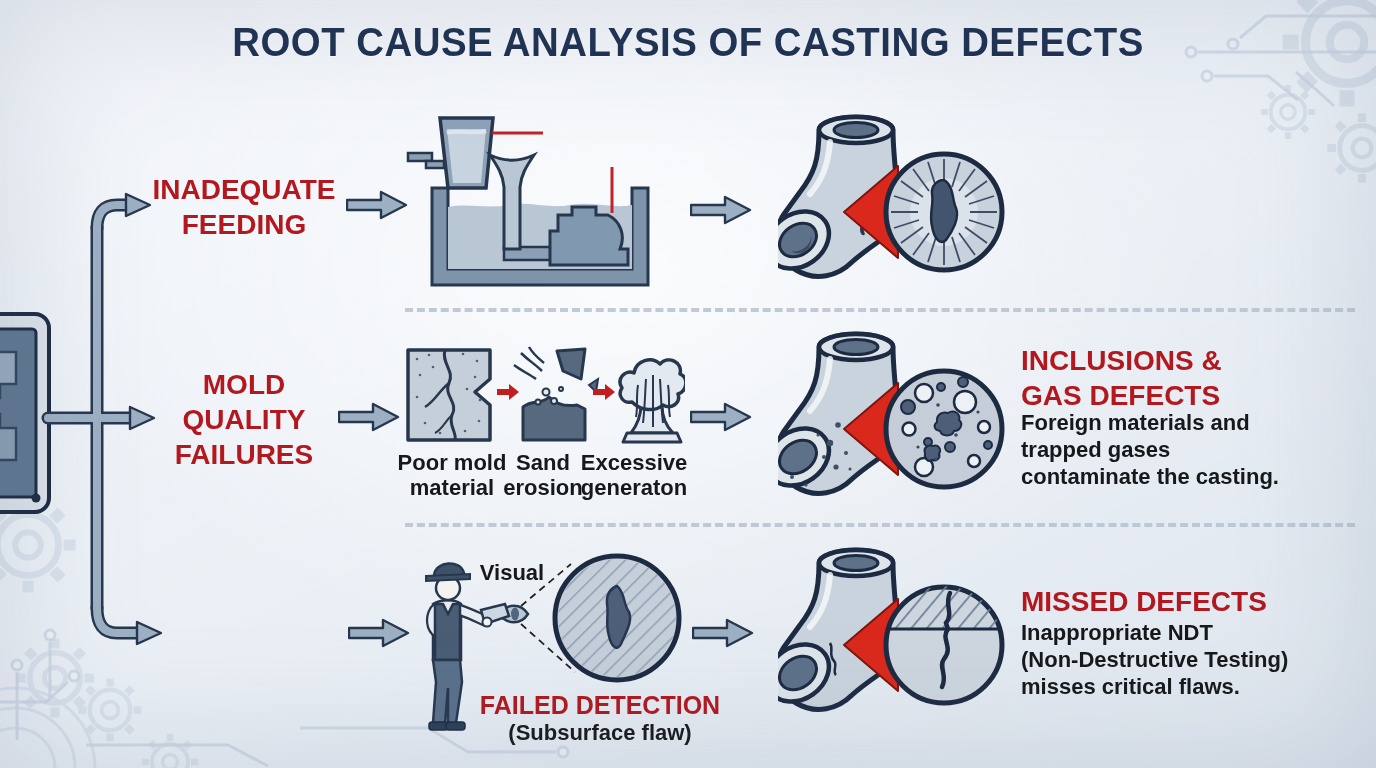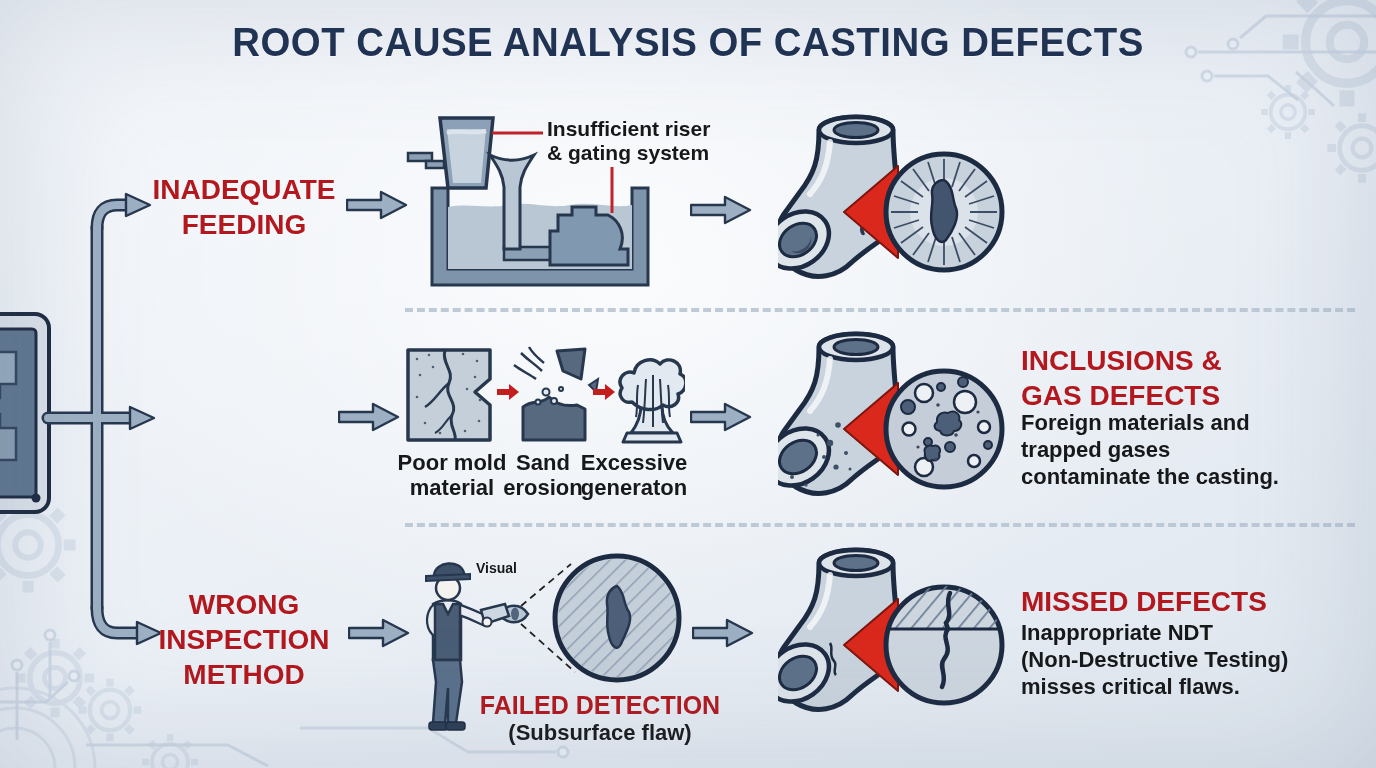--- a/index.html
+++ b/index.html
@@ -20,21 +20,21 @@
     transform:scaleX(.96);text-shadow:0 1px 0 rgba(255,255,255,.65);
   }
   .cause{
     color:#b2181e;font-weight:bold;font-size:28px;line-height:1.25;
     text-align:center;text-shadow:0 1px 0 rgba(255,255,255,.5);
   }
   .effect-title{color:#b2181e;font-weight:bold;font-size:28px;line-height:1.25;}
   .effect-desc{color:#17181a;font-weight:bold;font-size:22px;line-height:1.22;}
   .annotation{color:#17181a;font-weight:bold;font-size:21px;line-height:1.12;}
   .icon-label{color:#17181a;font-weight:bold;font-size:22px;line-height:1.15;text-align:center;}
-  .visual-label{color:#17181a;font-weight:bold;font-size:14px;text-align:left;}
+  .visual-label{color:#17181a;font-weight:bold;font-size:22px;text-align:center;}
   .failed{text-align:center;}
   .failed .t1{color:#b2181e;font-weight:bold;font-size:25px;line-height:1.15;}
   .failed .t2{color:#17181a;font-weight:bold;font-size:22px;line-height:1.2;}
   .divider{height:0;border-top:4px dashed #b6c2d1;opacity:.85;}
   svg{display:block;}
 </style>
 </head>
 <body>
 
 <div id="stage">
@@ -137,22 +137,20 @@
     </g>
 
     <path d="M90,52 C98,64 103,72 104,84 L104,146 L120,146 L120,84 C121,72 126,64 134,52 C119,59 105,59 90,52 Z" fill="#b9c7d5" stroke="#26374e" stroke-width="3"></path>
 
     <path d="M150,162 L150,128 L158,128 L158,112 L172,112 L172,104 L196,104 L196,112 L208,112 C220,118 226,132 220,146 L228,146 L228,162 Z" fill="#8199b0" stroke="#26374e" stroke-width="3"></path>
 
     <line x1="143" y1="30" x2="92" y2="30" stroke="#c0232a" stroke-width="3"></line>
     <line x1="212" y1="64" x2="212" y2="110" stroke="#c0232a" stroke-width="3"></line>
   </svg>
 
-  <div class="abs annotation pre" style="left:547px;top:117px;width:190px">Insufficient riser
-&amp; gating system</div>
 
   <svg class="abs" style="left:690px;top:193px" width="62" height="34" viewBox="0 0 62 34">
     <polygon points="1,12 35,12 35,4 60,17 35,30 35,22 1,22" fill="#9db0c3" stroke="#26374e" stroke-width="2.4" stroke-linejoin="round"></polygon>
   </svg>
 
   <svg class="abs" style="left:778px;top:110px" width="250" height="200" viewBox="0 0 250 200">
     <path d="M41,20 C41,50 36,64 22,82 L6,104 C-6,122 -2,148 18,160 C38,172 60,166 74,152 C92,136 108,128 118,118 C126,110 115,60 115,20 A37,13 0 0 0 41,20 Z" fill="#c9d3dd" stroke="#1d2b42" stroke-width="5" stroke-linejoin="round"></path>
     <ellipse cx="78" cy="20" rx="37" ry="13" fill="#dde4ea" stroke="#1d2b42" stroke-width="4.5"></ellipse>
     <ellipse cx="78" cy="20" rx="22" ry="7.5" fill="#5d7189" stroke="#1d2b42" stroke-width="3"></ellipse>
     <g transform="rotate(-35 20 130)">
@@ -165,20 +163,23 @@
     <polygon points="66,102 120,56 120,148" fill="#da291c" stroke="#7e150e" stroke-width="2" stroke-linejoin="round"></polygon>
     <g>
       <circle cx="166" cy="102" r="58" fill="#c8d2dc" stroke="#1d2b42" stroke-width="5"></circle>
       <circle cx="166" cy="102" r="34" fill="#dbe2e9"></circle>
       <path d="M192,102 L219,102 M191,110 L216,118 M187,117 L209,133 M181,123 L197,145 M174,127 L182,152 M166,128 L166,155 M158,127 L150,152 M151,123 L135,145 M145,117 L123,133 M141,110 L116,118 M140,102 L113,102 M141,94 L116,86 M145,87 L123,71 M151,81 L135,59 M158,77 L150,52 M166,76 L166,49 M174,77 L182,52 M181,81 L197,59 M187,87 L209,71 M191,94 L216,86" stroke="#3c4d65" stroke-width="1.8" fill="none"></path>
       <path d="M166,70 C176,76 174,90 178,98 C182,108 174,122 168,130 C162,136 156,128 154,116 C151,104 156,94 154,84 C153,76 159,70 166,70 Z" fill="#43556e" stroke="#1d2b42" stroke-width="2.5"></path>
     </g>
   </svg>
 
 
+  <div class="abs cause pre" style="left:110px;top:367px;width:268px">MOLD
+QUALITY
+FAILURES</div>
 
   <svg class="abs" style="left:338px;top:400px" width="62" height="34" viewBox="0 0 62 34">
     <polygon points="1,12 35,12 35,4 60,17 35,30 35,22 1,22" fill="#9db0c3" stroke="#26374e" stroke-width="2.4" stroke-linejoin="round"></polygon>
   </svg>
 
   <svg class="abs" style="left:405px;top:345px" width="280" height="105" viewBox="0 0 280 105">
     <g>
       <path d="M3,5 H85 V34 L70,47 L85,60 V95 H3 Z" fill="#c5cfd9" stroke="#26374e" stroke-width="3.5" stroke-linejoin="round"></path>
       <path d="M40,5 C36,18 50,26 44,38 C38,50 54,58 47,70 C43,80 52,87 50,95" stroke="#26374e" stroke-width="3" fill="none"></path>
       <path d="M44,38 C34,46 30,56 20,62" stroke="#26374e" stroke-width="2.5" fill="none"></path>
@@ -285,23 +286,20 @@
       </g>
     </g>
   </svg>
 
   <div class="abs effect-title pre" style="left:1021px;top:343px;width:330px">INCLUSIONS &amp;
 GAS DEFECTS</div>
   <div class="abs effect-desc pre" style="left:1021px;top:410px;width:330px">Foreign materials and
 trapped gases
 contaminate the casting.</div>
 
-  <div class="abs cause pre" style="left:110px;top:587px;width:268px">WRONG
-INSPECTION
-METHOD</div>
 
   <svg class="abs" style="left:348px;top:616px" width="62" height="34" viewBox="0 0 62 34">
     <polygon points="1,12 35,12 35,4 60,17 35,30 35,22 1,22" fill="#9db0c3" stroke="#26374e" stroke-width="2.4" stroke-linejoin="round"></polygon>
   </svg>
 
   <svg class="abs" style="left:403px;top:548px" width="292" height="190" viewBox="0 0 292 190">
     <defs>
       <pattern id="hatchInsp" width="11" height="11" patternUnits="userSpaceOnUse" patternTransform="rotate(45)">
         <line x1="0" y1="0" x2="0" y2="11" stroke="#8fa0b4" stroke-width="3"></line>
       </pattern>

